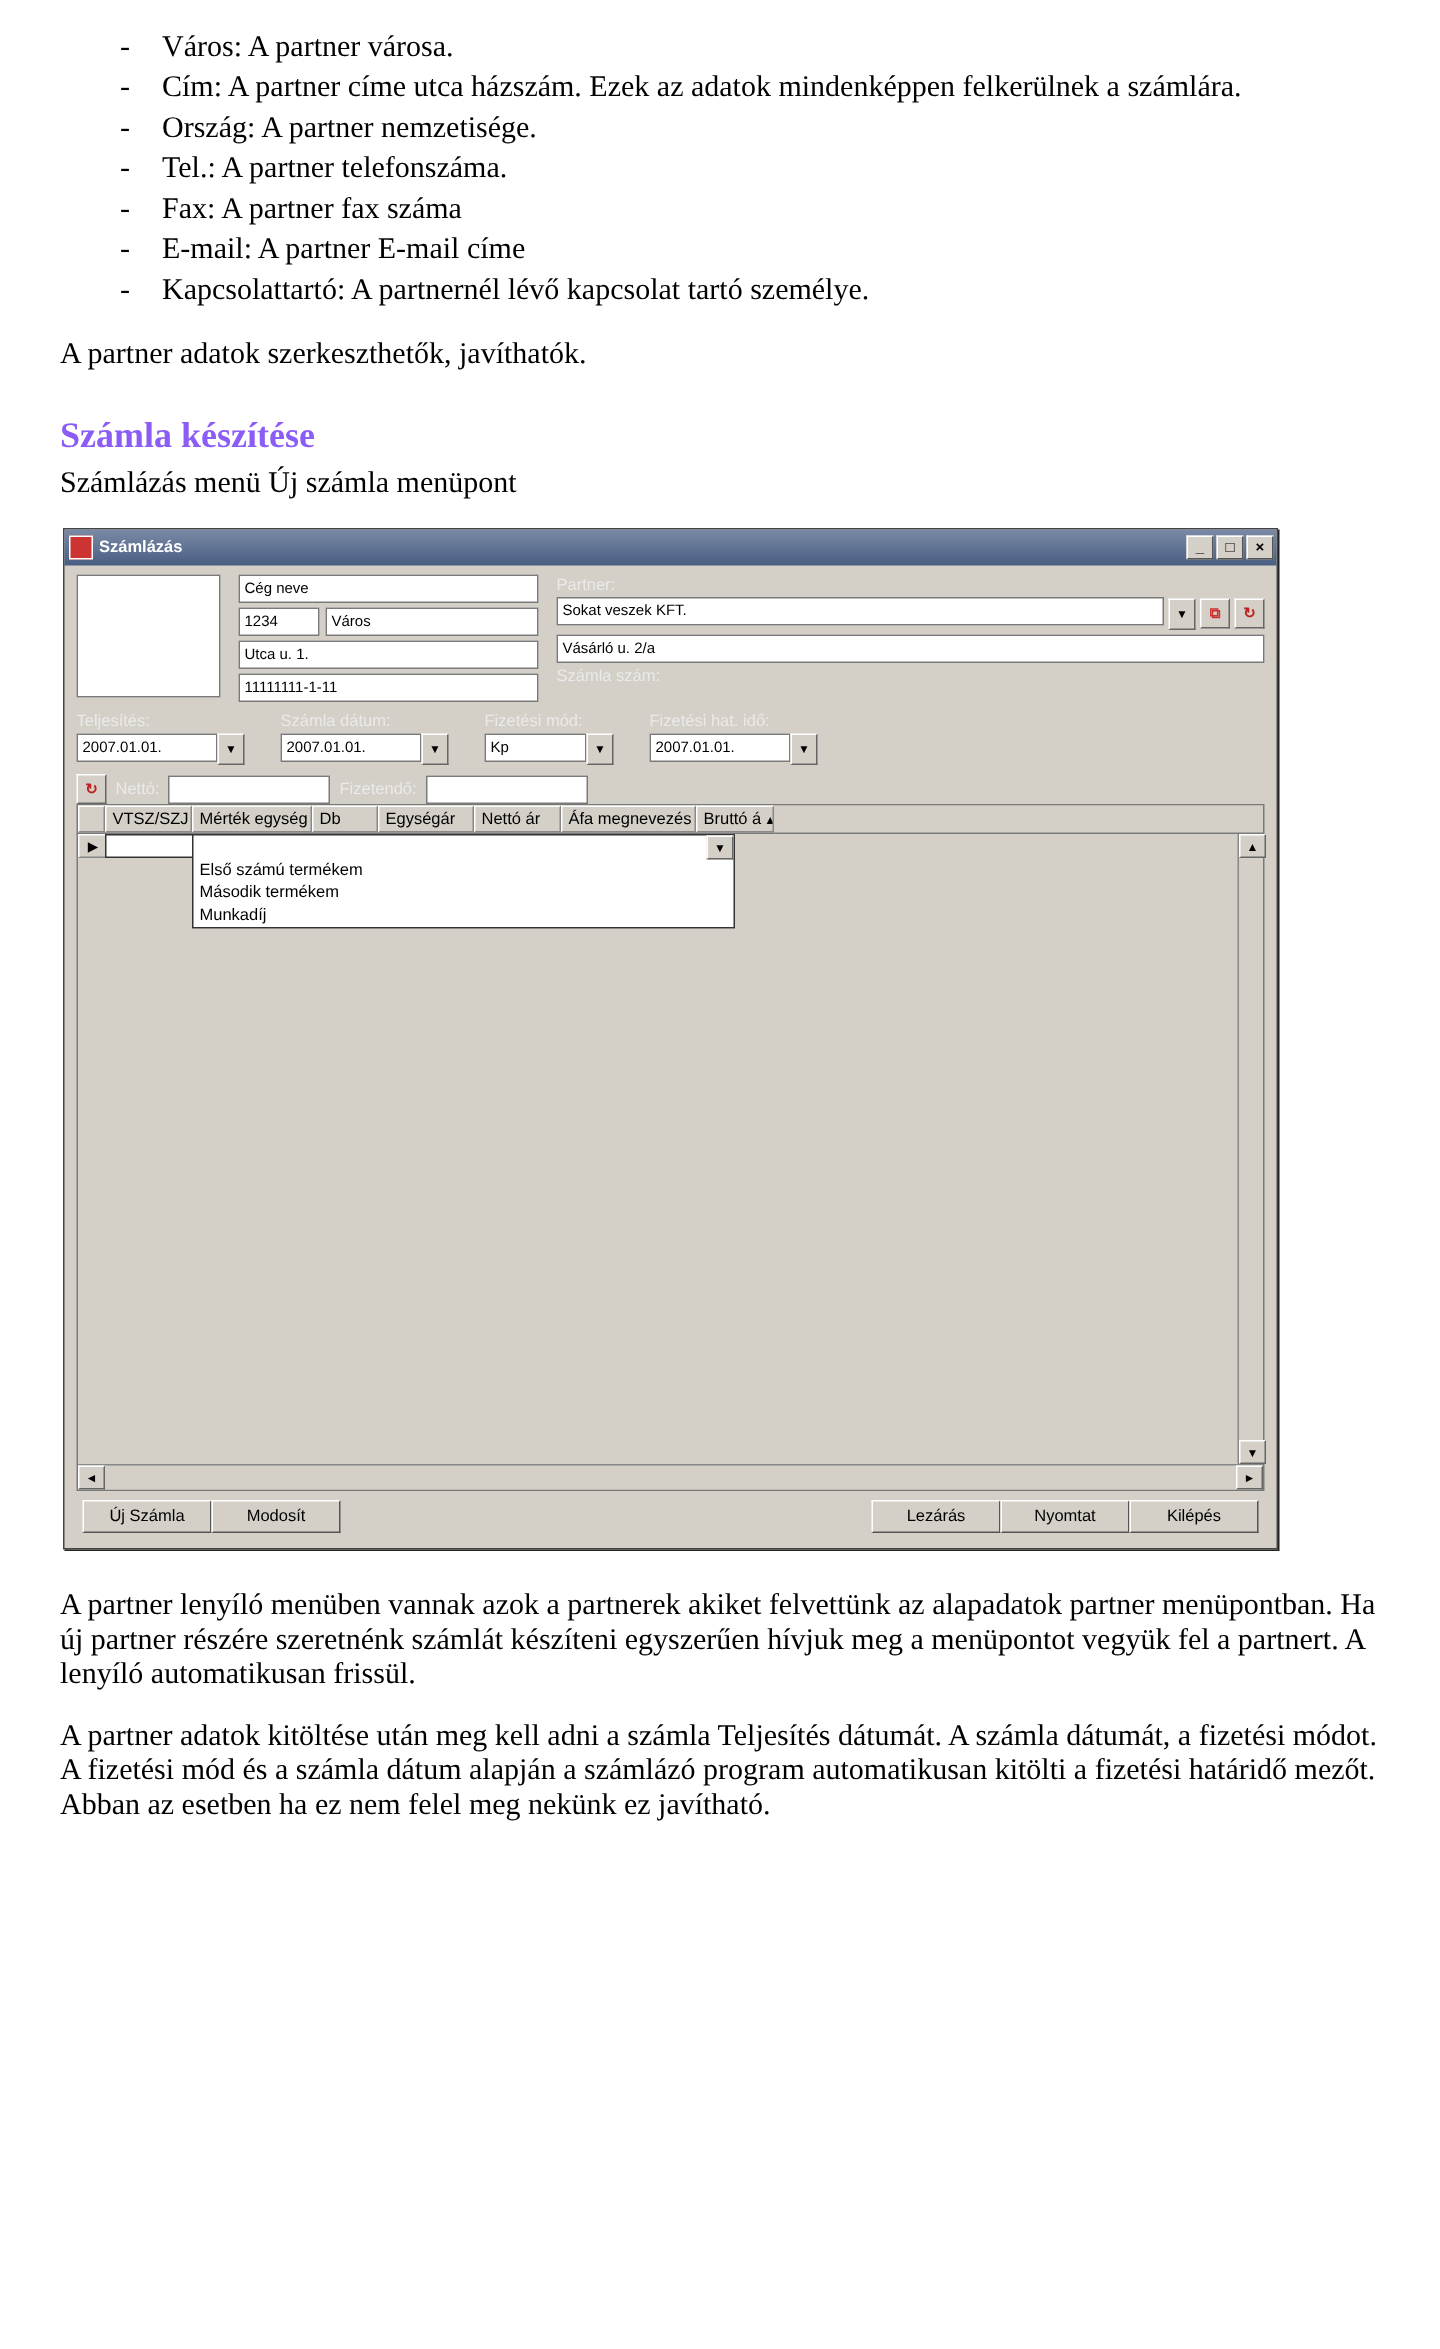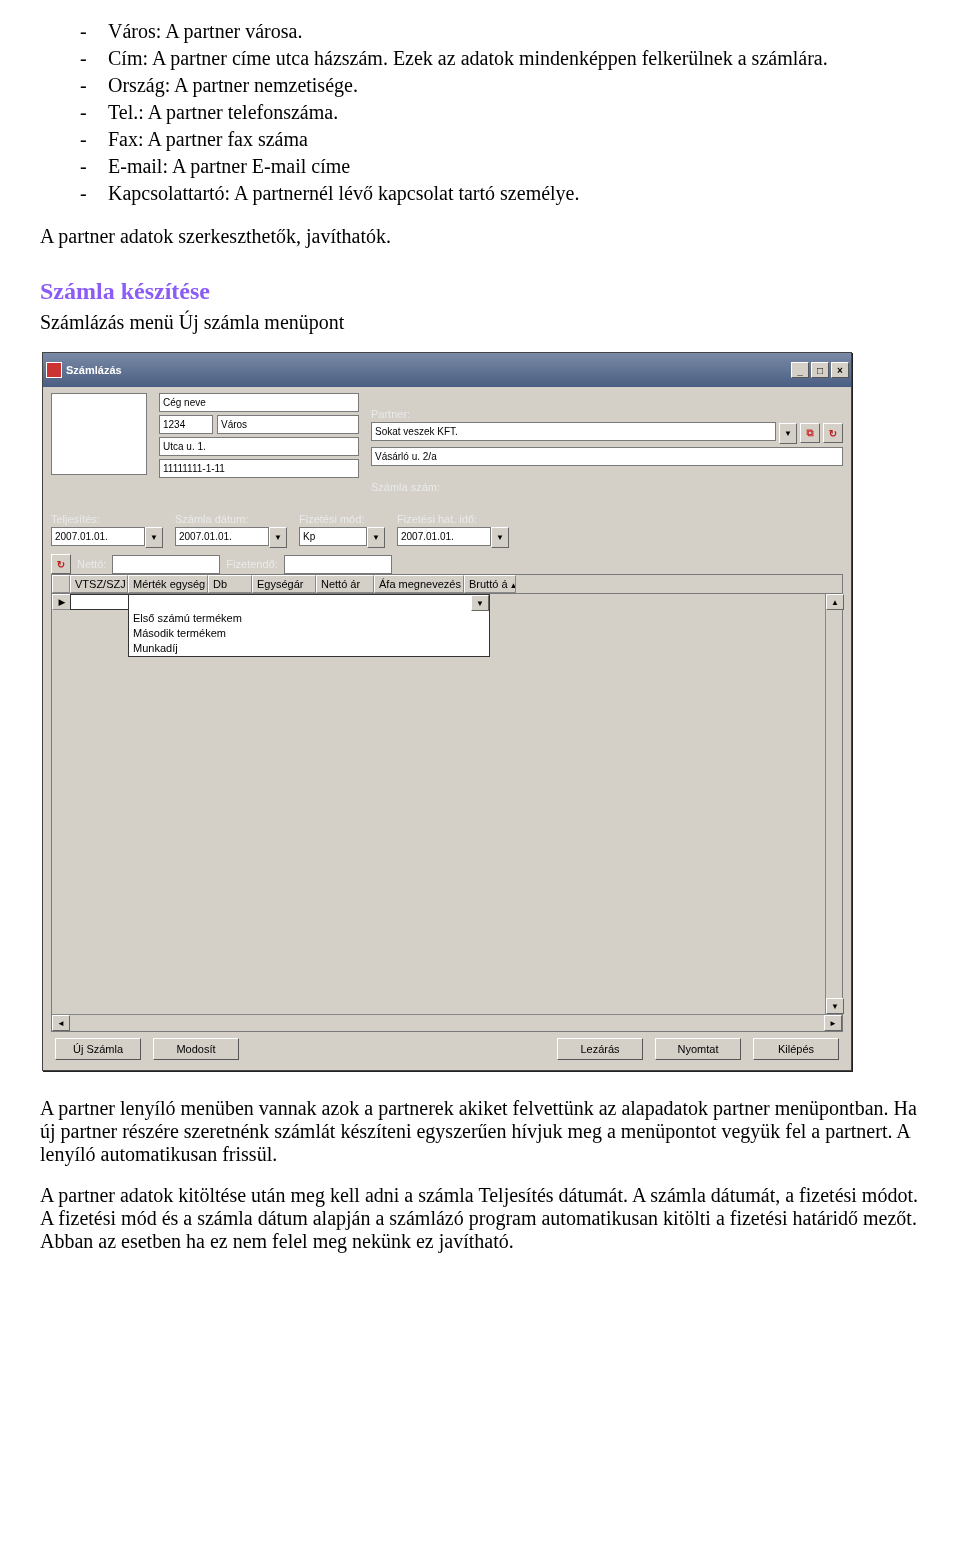--- a/index.html
+++ b/index.html
@@ -4,45 +4,45 @@
 <style>
   html,body{margin:0;padding:0;background:#fff;font-family:"Times New Roman",serif;font-size:20px;color:#000;}
   .page{width:880px;margin:0 auto;padding:20px 40px 40px 40px;}
   ul.doc-list{margin:0 0 20px 40px;padding:0;list-style:none}
   ul.doc-list li{margin:0 0 4px 0;display:flex}
   ul.doc-list li .dash{width:28px;flex:none;text-align:left}
   .para{margin:6px 0 18px 0}
   h2.section{font-size:24px;font-weight:bold;margin:30px 0 6px 0;color:#8b5cf6;font-family:"Times New Roman",serif}
   
   .win{width:808px;margin:18px 0 26px 2px;font-family:Tahoma,Arial,sans-serif;font-size:11px;color:#000;background:#d4d0c8;border:1px solid #444;box-shadow:1px 1px 0 #222}
-  .titlebar{background:linear-gradient(#7a8aa6,#4a5e82);height:34px;display:flex;align-items:center;justify-content:space-between;padding:0 2px 0 3px}
+  .titlebar{background:linear-gradient(#7a8aa6,#4a5e82);height:24px;display:flex;align-items:center;justify-content:space-between;padding:0 2px 0 3px}
   .titlebar .t-left{display:flex;align-items:center;gap:4px}
   .titlebar .t-left .ticon{width:14px;height:14px;background:#c33;border:1px solid #fff}
   .titlebar .t-title{color:#fff;font-weight:bold;font-size:11px}
   .titlebar .t-btns{display:flex;gap:2px}
   .tbtn{width:16px;height:14px;background:#d4d0c8;border:1px solid #fff;border-right-color:#555;border-bottom-color:#555;display:flex;align-items:center;justify-content:center;font-family:Arial;font-size:10px;font-weight:bold}
   .winbody{padding:6px 8px 6px 8px}
   
   .toprow{display:flex;gap:12px}
   .col-l{width:96px}
   .col-m{width:200px}
   .col-r{flex:1}
   .blank-box{height:80px;background:#fff;border:1px solid #7a7a7a}
   .inp{height:17px;background:#fff;border:1px solid #7a7a7a;padding:0 3px;line-height:17px;font-size:10px;overflow:hidden;white-space:nowrap}
-  .lbl{color:#eaeaea;font-size:11px;margin:15px 0 2px 0}
+  .lbl{color:#eaeaea;font-size:11px;margin:1px 0 2px 0}
   .col-m .inp,.col-r .inp{margin-bottom:3px}
   .two{display:flex;gap:4px}
   .two .inp.small{width:46px;flex:none}
   .two .inp{flex:1}
   
   .partner-line{display:flex;gap:3px;align-items:center;margin-bottom:3px}
   .partner-line .inp{flex:1}
   .iconbtn{width:18px;height:18px;background:#d4d0c8;border:1px solid #fff;border-right-color:#666;border-bottom-color:#666;display:flex;align-items:center;justify-content:center;font-size:10px}
   
-  .datesrow{display:flex;gap:12px;margin-top:3px}
+  .datesrow{display:flex;gap:24px;margin-top:3px}
   .datecell .lbl{color:#eaeaea}
   .dateinp{display:flex}
   .dateinp .inp{width:86px}
   .dropbtn{width:16px;height:19px;background:#d4d0c8;border:1px solid #fff;border-right-color:#666;border-bottom-color:#666;display:flex;align-items:center;justify-content:center;font-size:8px}
   
   .totals{display:flex;align-items:center;gap:6px;margin-top:6px}
   .totals .iconbtn{background:#d4d0c8}
   .totals .lbl2{color:#eaeaea}
   .totals .inp{width:100px}
   
@@ -62,21 +62,21 @@
   .gsel{position:absolute;left:0;top:0;width:18px;height:14px;border:1px solid #fff;border-right-color:#888;border-bottom-color:#888;display:flex;align-items:center;justify-content:center;font-size:9px}
   .gedit{position:absolute;left:18px;top:0;width:58px;height:14px;background:#fff;border:1px solid #333}
   .gdrop{position:absolute;left:76px;top:0;width:360px;background:#fff;border:1px solid #333;font-size:11px}
   .gdrop .dh{display:flex}
   .gdrop .dh .dspacer{flex:1;height:14px}
   .gdrop .dh .dropbtn{height:14px}
   .gdrop .ditem{padding:1px 4px;line-height:13px}
   .hscroll{height:16px;background:#d4d0c8;border-top:1px solid #888;display:flex;justify-content:space-between}
   .sbtn{width:16px;height:14px;background:#d4d0c8;border:1px solid #fff;border-right-color:#666;border-bottom-color:#666;display:flex;align-items:center;justify-content:center;font-size:8px}
   
-  .bbar{display:flex;padding:6px 4px 4px 4px;gap:12px}
+  .bbar{display:flex;padding:6px 4px 4px 4px;gap:0}
   .bbar .spacer{flex:1}
   .btn{width:84px;height:20px;background:#d4d0c8;border:1px solid #fff;border-right-color:#555;border-bottom-color:#555;font-size:11px;display:flex;align-items:center;justify-content:center}
   .vscroll{position:absolute;right:0;top:0;width:16px;height:100%;background:#d4d0c8;border-left:1px solid #888;display:flex;flex-direction:column;justify-content:space-between}
   .gbody-wrap{position:relative}
   .ghead .sortmark{font-size:8px;margin-left:2px}
 </style>
 </head>
 <body>
 
 <div class="page">

